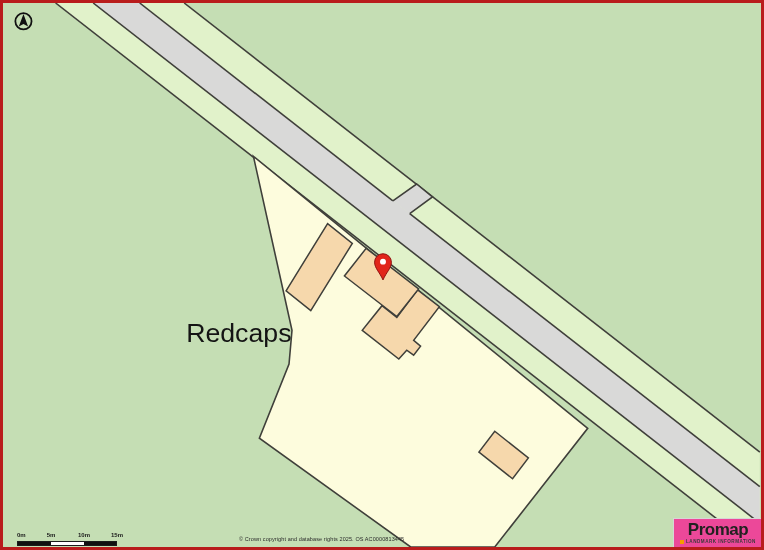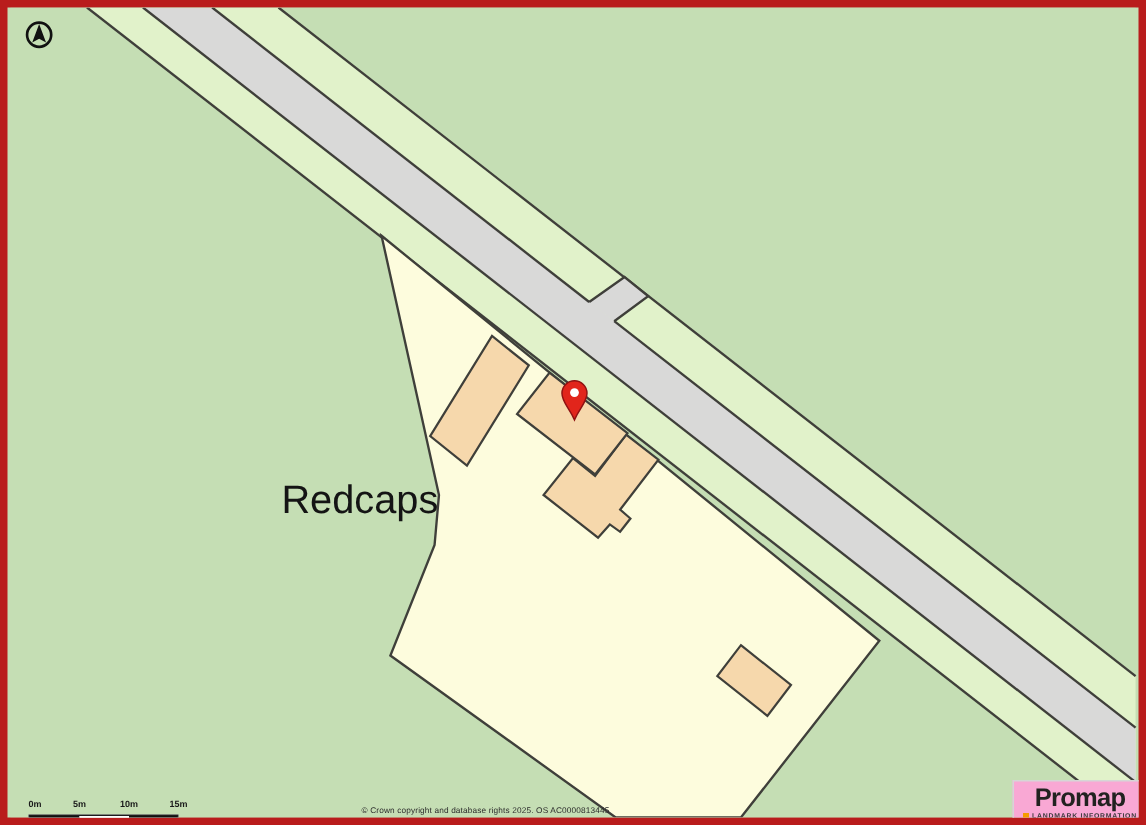--- a/index.html
+++ b/index.html
@@ -1,32 +1,32 @@
 <!DOCTYPE html>
 <html><head>
 <meta charset="utf-8">
 <style>
   html,body{margin:0;padding:0;background:#ffffff;font-family:"Liberation Sans",sans-serif;}
-  #stage{position:relative;width:764px;height:550px;overflow:hidden;border:5px solid #b91c1c;box-sizing:border-box;background:#c5deb4;}
+  #stage{position:relative;width:764px;height:550px;overflow:hidden;border:3px solid #b91c1c;box-sizing:border-box;background:#c5deb4;}
   #map-svg{position:absolute;left:0;top:0;width:100%;height:100%;display:block;}
   .maplabel{font-family:"Liberation Sans",sans-serif;fill:#141414;}
 
   
   #scalebar{position:absolute;left:14px;top:529px;width:120px;height:16px;}
   .scale-labels{position:relative;height:8px;}
   .scale-labels span{position:absolute;top:0;font-size:6px;line-height:7px;color:#1a1a1a;font-weight:bold;transform:translateX(-50%);white-space:nowrap;}
   .scale-labels span:first-child{transform:none;}
   #scale-strip{position:relative;margin-top:1px;width:100px;height:5px;border:1px solid #1c1c1c;box-sizing:border-box;background:#fff;}
   #scale-strip .seg{position:absolute;top:0;bottom:0;}
 
   
   #copyright{position:absolute;left:236px;top:533px;font-size:5.5px;color:#2b2b2b;letter-spacing:.1px;white-space:nowrap;}
 
   
-  #promap-box{position:absolute;left:670px;top:515px;width:90px;height:33px;background:#f9a8d4;border:1px solid #d6d6d6;box-sizing:border-box;text-align:center;}
+  #promap-box{position:absolute;left:670px;top:515px;width:90px;height:33px;background:#ec4899;border:1px solid #d6d6d6;box-sizing:border-box;text-align:center;}
   #promap-name{font-size:17px;font-weight:bold;color:#222220;line-height:19px;letter-spacing:-0.5px;margin-top:1px;}
   #promap-sub{display:flex;align-items:center;justify-content:center;gap:2px;margin-top:0px;}
   #promap-sub .sq{width:4px;height:4px;display:inline-block;}
   #promap-tagline{font-size:4.6px;font-weight:bold;color:#3a3a3a;letter-spacing:.5px;}
 </style>
 </head>
 <body>
 
 <div id="stage">
 

